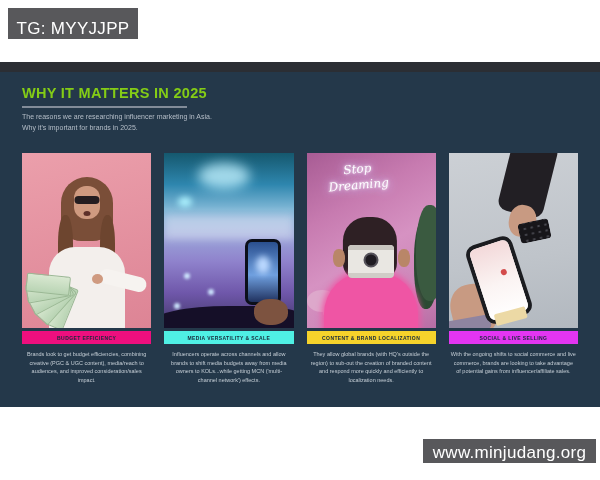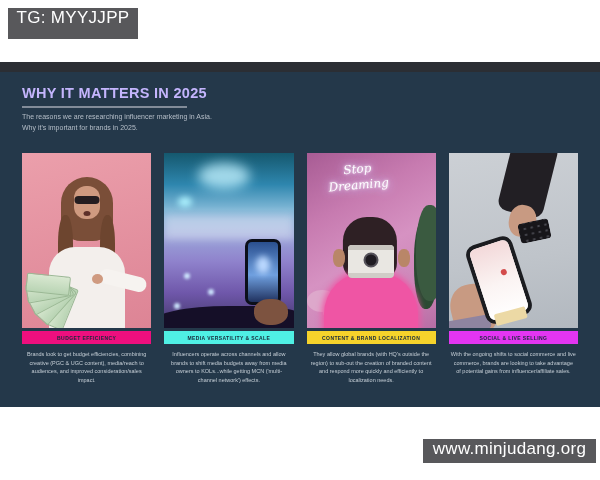--- a/index.html
+++ b/index.html
@@ -1,30 +1,30 @@
 <!DOCTYPE html>
 <html><head>
 <meta charset="utf-8">
 <style>
   html,body{margin:0;padding:0;}
   body{width:600px;height:480px;background:#ffffff;font-family:"Liberation Sans",sans-serif;overflow:hidden;}
   .canvas{position:relative;width:600px;height:480px;background:#ffffff;}
 
   
-  .wm{position:absolute;background:#58585b;color:#ffffff;font-size:17px;letter-spacing:.3px;display:flex;align-items:flex-start;justify-content:center;}
+  .wm{position:absolute;background:#58585b;color:#ffffff;font-size:17px;letter-spacing:.3px;display:flex;align-items:flex-end;justify-content:center;}
   .wm-top{left:8px;top:8px;width:130px;height:31px;}
   .wm-bottom{right:4px;top:439px;width:173px;height:24px;}
 
   
   .slide{position:absolute;left:0;top:62px;width:600px;height:345px;background:#24384a;overflow:hidden;}
   .slide-strip{position:absolute;left:0;top:0;width:100%;height:10px;background:#2b2e34;}
 
   .hdr{position:absolute;left:22px;top:23px;width:280px;}
   .eyebrow{font-size:7.5px;font-weight:bold;letter-spacing:.5px;margin:0 0 3px 0;}
-  .title{color:#c4b5fd;font-size:14.5px;font-weight:bold;letter-spacing:.3px;margin:0;}
+  .title{color:#84cc16;font-size:14.5px;font-weight:bold;letter-spacing:.3px;margin:0;}
   .rule{width:165px;height:2px;background:#828c99;margin:5px 0 4px 0;}
   .subtitle{color:#b5bec8;font-size:7px;line-height:1.5;width:200px;margin:0;}
 
   .cols{position:absolute;left:22px;top:91px;width:556px;display:flex;gap:13px;}
   .col{flex:1 1 0;min-width:0;}
   .photo{position:relative;width:100%;height:175px;overflow:hidden;}
   .label{margin-top:3px;height:13px;display:flex;align-items:center;justify-content:center;
          color:#17293a;font-size:5px;font-weight:bold;letter-spacing:.4px;}
   .desc{margin-top:6px;color:#c5ced6;font-size:5.5px;line-height:1.55;text-align:center;padding:0 2px;}
 

